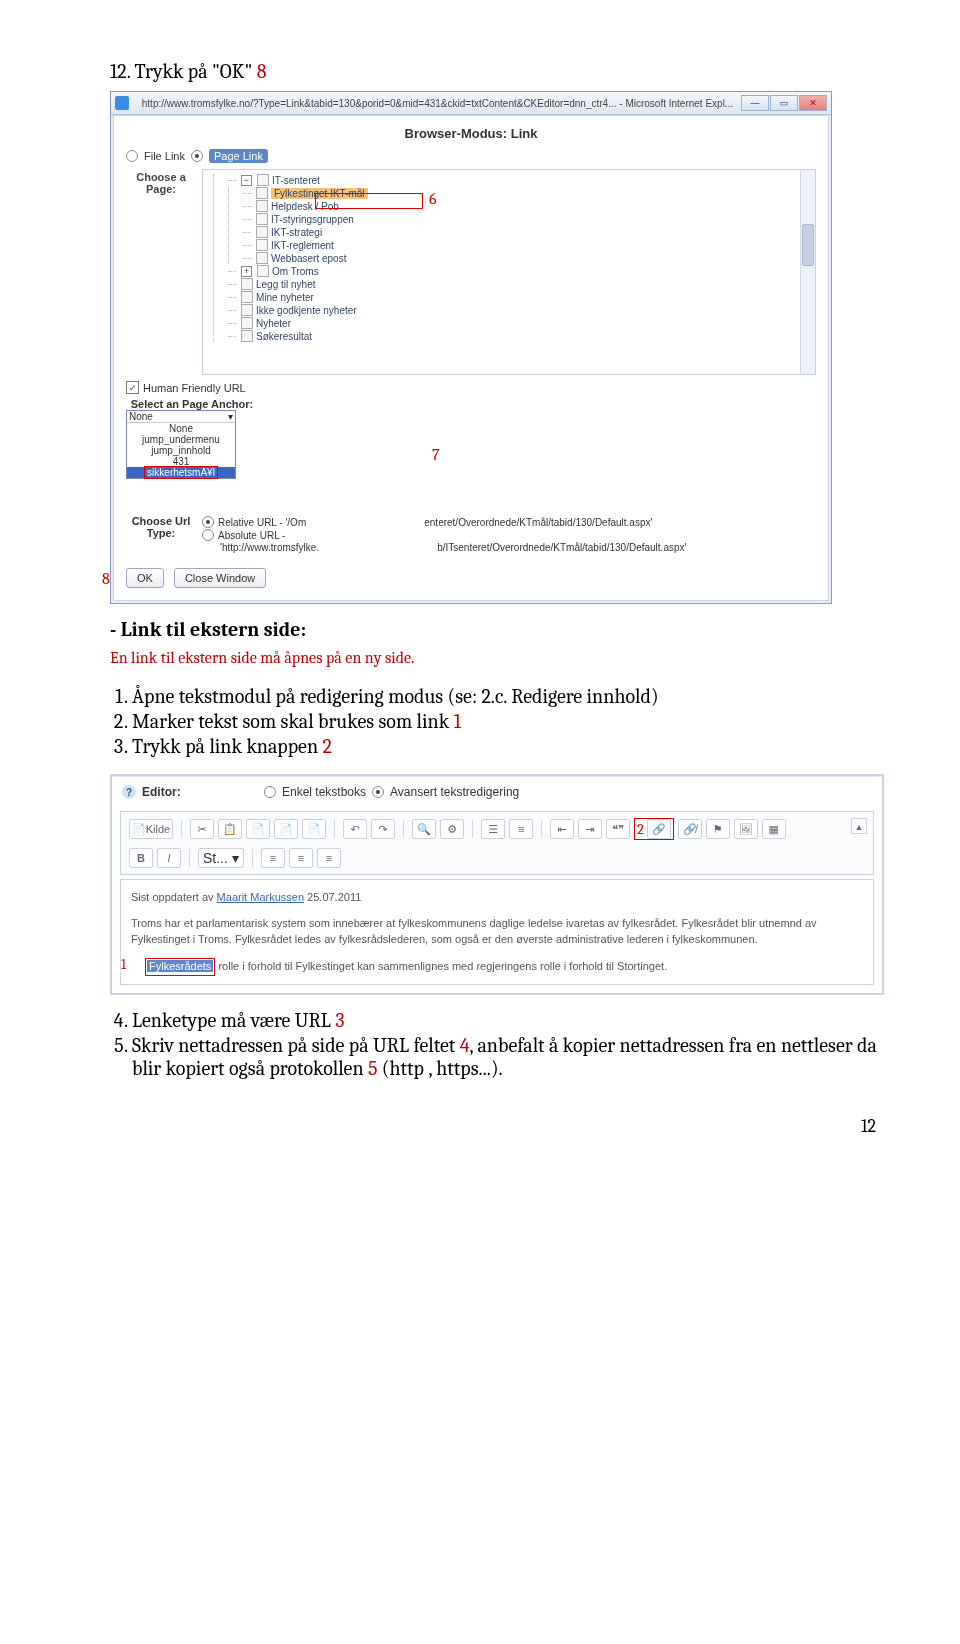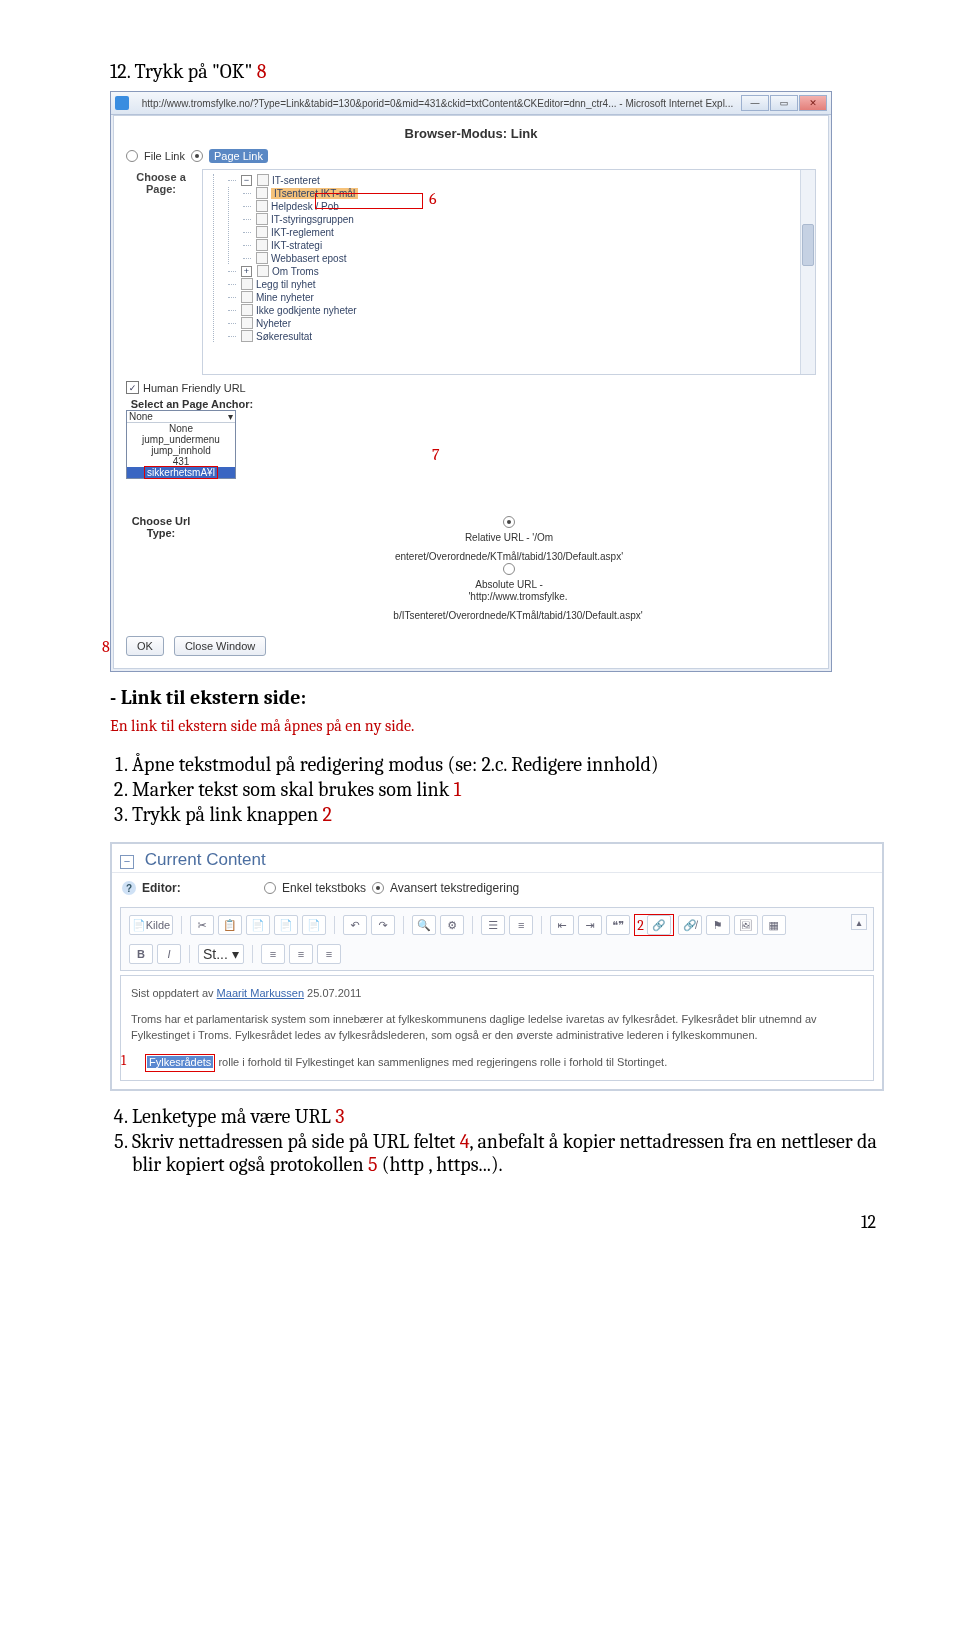--- a/index.html
+++ b/index.html
@@ -298,21 +298,20 @@
   }
   .url-col2 {
     flex: 1;
     font-size: 10px;
   }
   .url-line {
     display: flex;
     align-items: center;
     gap: 4px;
     margin: 1px 0;
-    flex-direction: column;
   }
   .red-box {
     border: 1px solid #d00;
     padding: 0 2px;
   }
   .btn-row {
     margin-top: 14px;
     display: flex;
     gap: 10px;
   }
@@ -507,37 +506,37 @@
           <div class="anno6">6</div>
           <ul>
             <li>
                 <span class="exp">−</span>
                 <span class="node-icon"></span>
                 <span>IT-senteret</span>
               </li>
             <ul>
               <li>
                   <span class="node-icon"></span>
-                  <span class="hl-node">ITsenteret IKT-mål</span>
+                  <span class="hl-node">Fylkestinget IKT-mål</span>
                 </li>
               <li>
                   <span class="node-icon"></span>
                   <span>Helpdesk / Pob</span>
                 </li>
               <li>
                   <span class="node-icon"></span>
                   <span>IT-styringsgruppen</span>
                 </li>
               <li>
                   <span class="node-icon"></span>
-                  <span>IKT-reglement</span>
+                  <span>IKT-strategi</span>
                 </li>
               <li>
                   <span class="node-icon"></span>
-                  <span>IKT-strategi</span>
+                  <span>IKT-reglement</span>
                 </li>
               <li>
                   <span class="node-icon"></span>
                   <span>Webbasert epost</span>
                 </li>
             </ul>
             <li>
                 <span class="exp">+</span>
                 <span class="node-icon"></span>
                 <span>Om Troms</span>
@@ -630,24 +629,20 @@
     </li>
     <li>
       <span>Marker tekst som skal brukes som link </span><span class="red">1</span>
     </li>
     <li>
       <span>Trykk på link knappen </span><span class="red">2</span>
     </li>
   </ol>
 
   <div class="editor-panel">
-    <div class="editor-head">
-      <span class="collapse">−</span>
-      <span>Current Content</span>
-    </div>
     <div class="editor-row">
       <span class="help-icon">?</span>
       <span class="ed-label">Editor:</span>
       <span style="width:40px;"></span>
       <span class="radio"></span>
       <span>Enkel tekstboks</span>
       <span class="radio on"></span>
       <span>Avansert tekstredigering</span>
     </div>
     <div class="toolbar">

